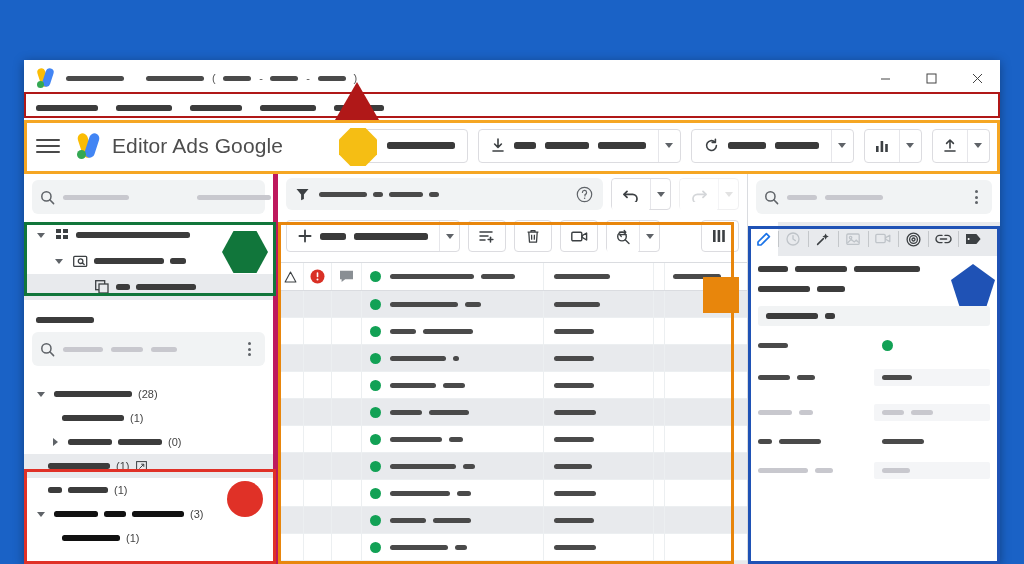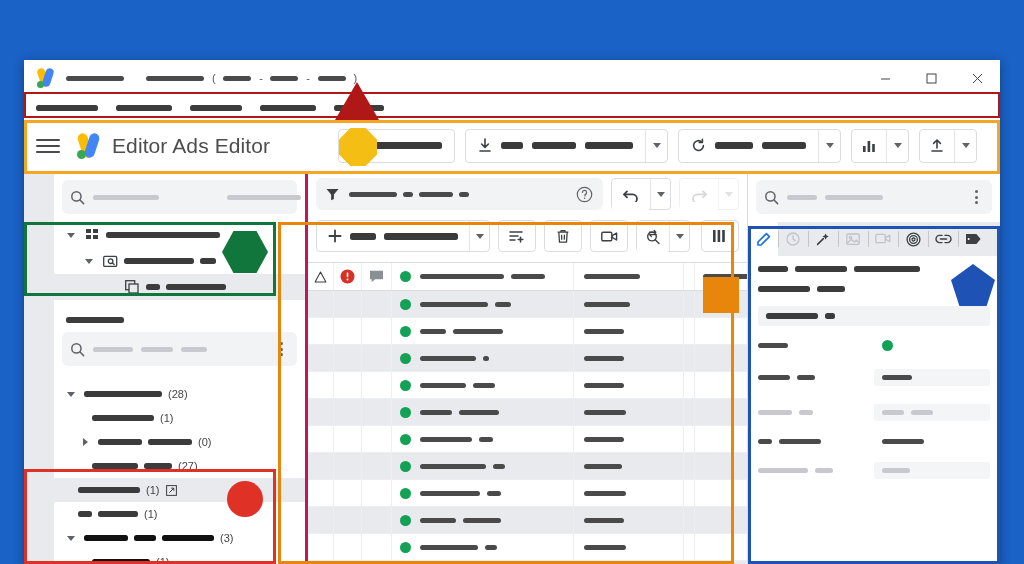--- a/index.html
+++ b/index.html
@@ -89,21 +89,21 @@
   .tool-solo { width: 34px; display:flex; align-items:center; justify-content:center; }
   .caret { width:0;height:0;border-left:4px solid transparent;border-right:4px solid transparent;border-top:5px solid #5f6368; }
   .ico { color: #3c4043; display:flex; align-items:center; }
 
   
   .panes { flex: 1; display: flex; min-height: 0; background: #e8eaed; }
 
   
   .left {
     width: 254px; flex: none; background: #fff; display: flex; flex-direction: column;
-    border-right: 3px solid #be185d; min-height:0;margin-left:30px;
+    border-right: 5px solid #be185d; min-height:0;
   }
   .searchbar {
     margin: 8px; height: 34px; background: #f1f3f4; border-radius: 6px;
     display: flex; align-items: center; gap: 8px; padding: 0 8px; flex: none;
   }
   .searchbar .field { flex: 1; display:flex; align-items:center; gap: 8px; }
   .kebab { width: 16px; display:flex; flex-direction:column; align-items:center; gap:2.5px; }
   .kebab i { width: 3px; height: 3px; border-radius:50%; background:#5f6368; display:block; }
 
   .tree-top { flex: none; }
@@ -246,21 +246,21 @@
       <span></span>
         <span></span>
         <span></span>
     </div>
     <div class="brand">
       <div class="brand-logo">
         <i class="bar-y"></i>
           <i class="bar-b"></i>
           <i class="dot-g"></i>
       </div>
-      <div class="brand-name"><span>Editor</span><span> Ads Editor</span></div>
+      <div class="brand-name"><span>Editor</span><span> Ads Google</span></div>
     </div>
 
     <div style="width:48px"></div>
 
     <div class="tool-group">
       <div class="tool-main">
         <span class="ico">
           <svg width="14" height="14" viewBox="0 0 14 14" fill="#3c4043">
             <rect x="0" y="0" width="2.4" height="2.4"></rect>
               <rect x="4" y="0" width="2.4" height="2.4"></rect>
@@ -439,25 +439,20 @@
           <span class="rb th" style="width:62px"></span>
           <span class="cnt">(1)</span>
         </div>
         <div class="trow" style="padding-left:24px">
           <span class="twist">
               <i class="tri-r"></i>
             </span>
           <span class="rb th" style="width:44px"></span>
           <span class="rb th" style="width:44px"></span>
           <span class="cnt">(0)</span>
-        </div>
-        <div class="trow" style="padding-left:38px">
-          <span class="rb th" style="width:46px"></span>
-          <span class="rb th" style="width:28px"></span>
-          <span class="cnt">(27)</span>
         </div>
         <div class="trow sel" style="padding-left:24px">
           <span class="rb th" style="width:62px"></span>
           <span class="cnt">(1)</span>
           <span class="ico" style="margin-left:1px">
             <svg width="11" height="11" viewBox="0 0 11 11" fill="none" stroke="#3c4043" stroke-width="1">
                 <rect x="0.6" y="0.6" width="9.8" height="9.8"></rect>
                 <path d="M3.4 7.6L7.8 3.2M5.2 3.2h2.6v2.6"></path>
               </svg>
           </span>

